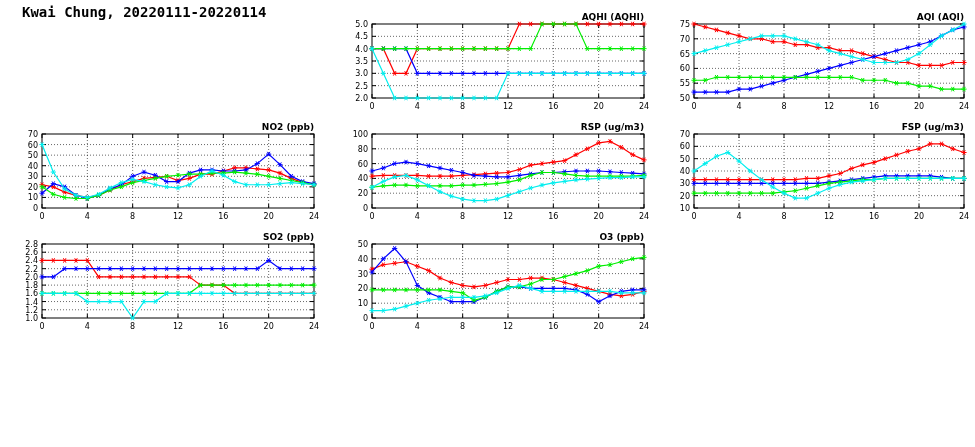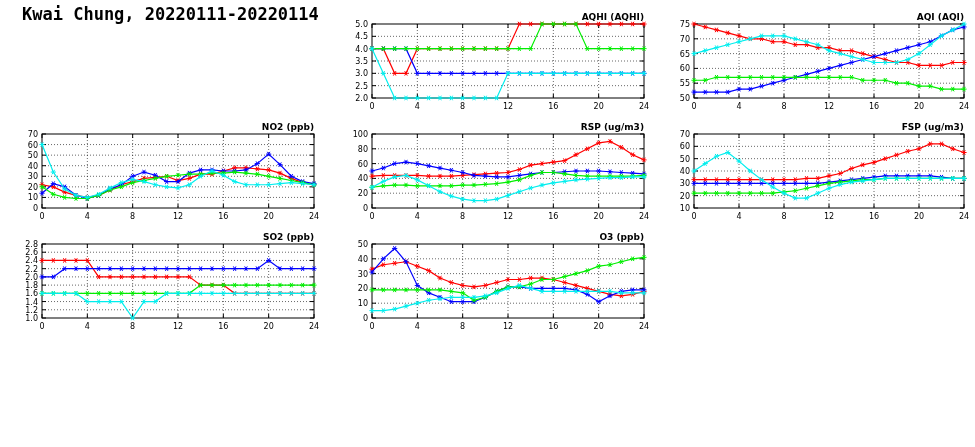--- a/index.html
+++ b/index.html
@@ -6,21 +6,21 @@
   body{
     width:975px;height:447px;
     background:#ffffff;
     font-family:"DejaVu Sans",sans-serif;
     position:relative;
     overflow:hidden;
   }
   #title{
     position:absolute;left:6px;top:4px;
     font-family:"DejaVu Sans Mono","Liberation Mono",monospace;
-    font-size:17px;font-weight:bold;color:#000;
+    font-size:14px;font-weight:bold;color:#000;
     letter-spacing:0px;
     white-space:nowrap;
     padding-left:16px;
   }
   .panel{position:absolute;}
   .panel svg{display:block;}
   .plot-title{
     font-family:"DejaVu Sans",sans-serif;
     font-size:9px;font-weight:bold;fill:#000;
   }

